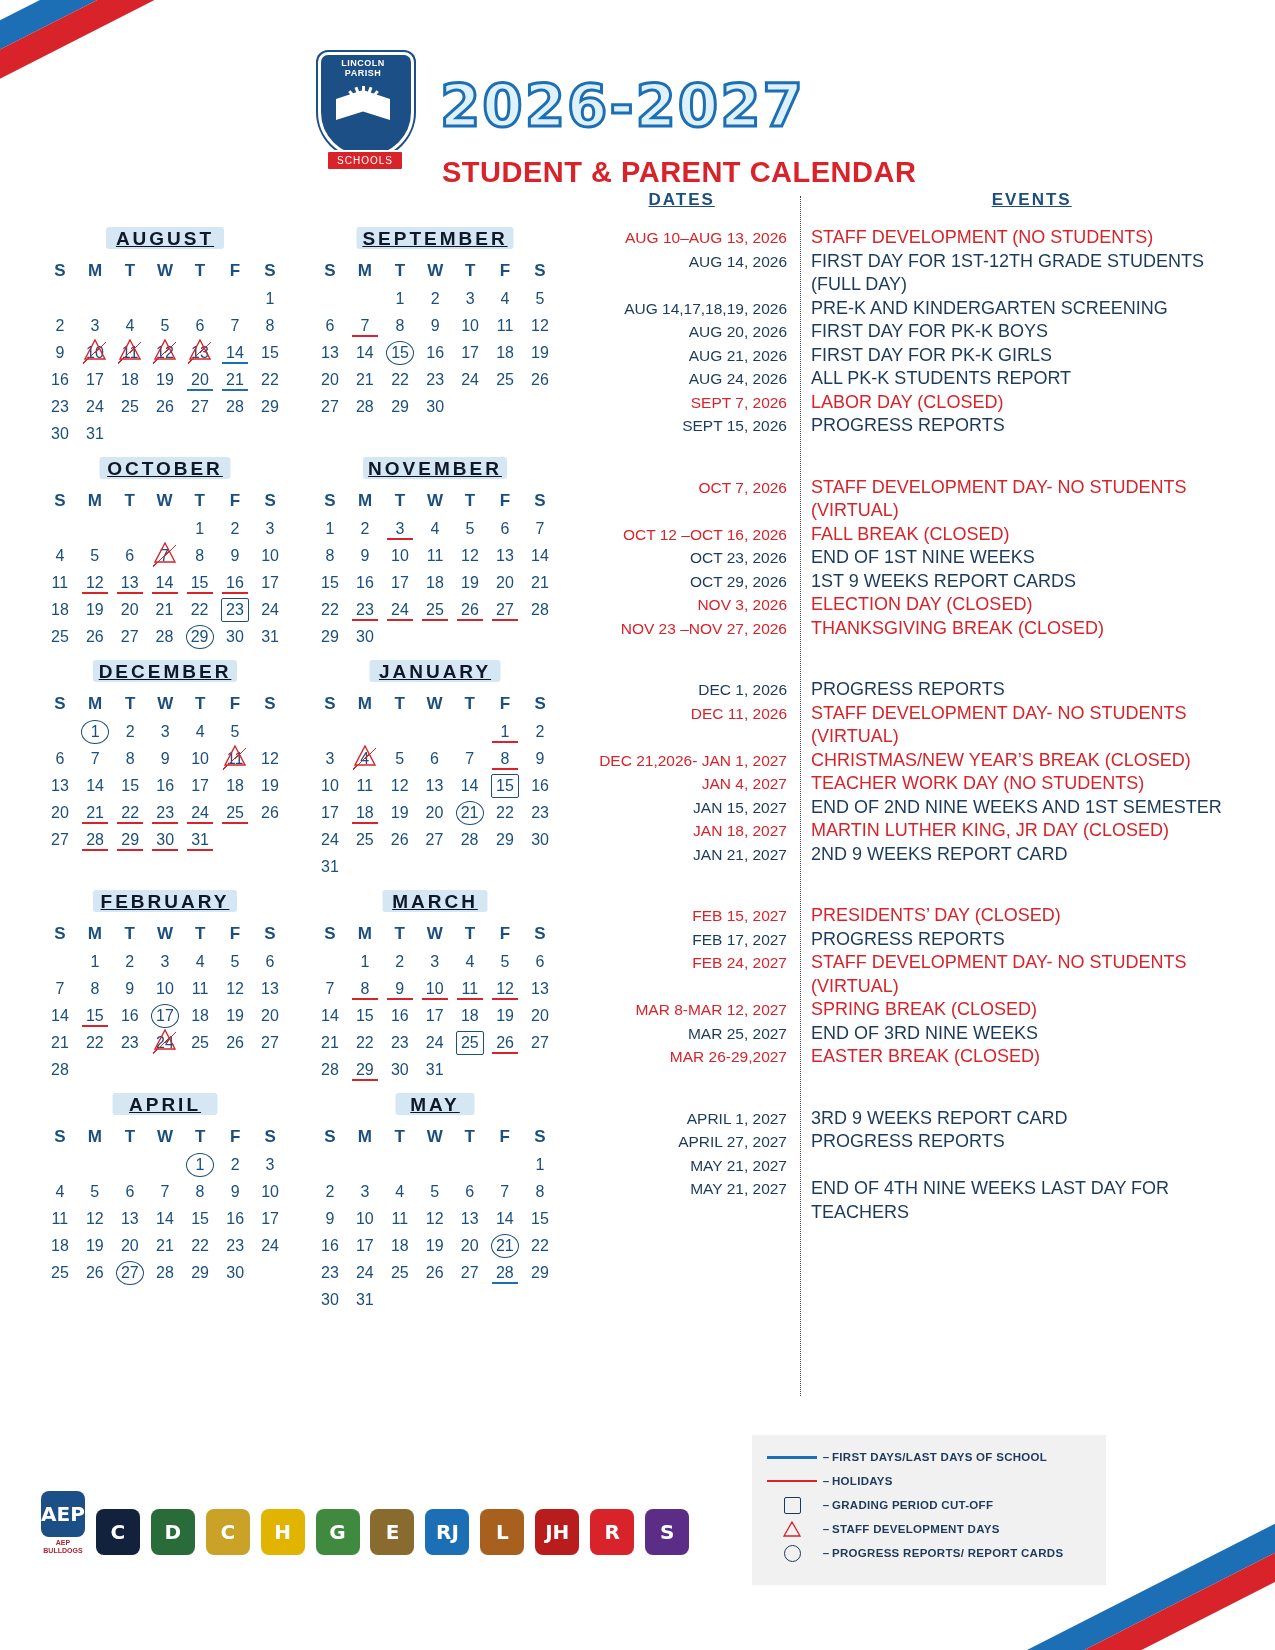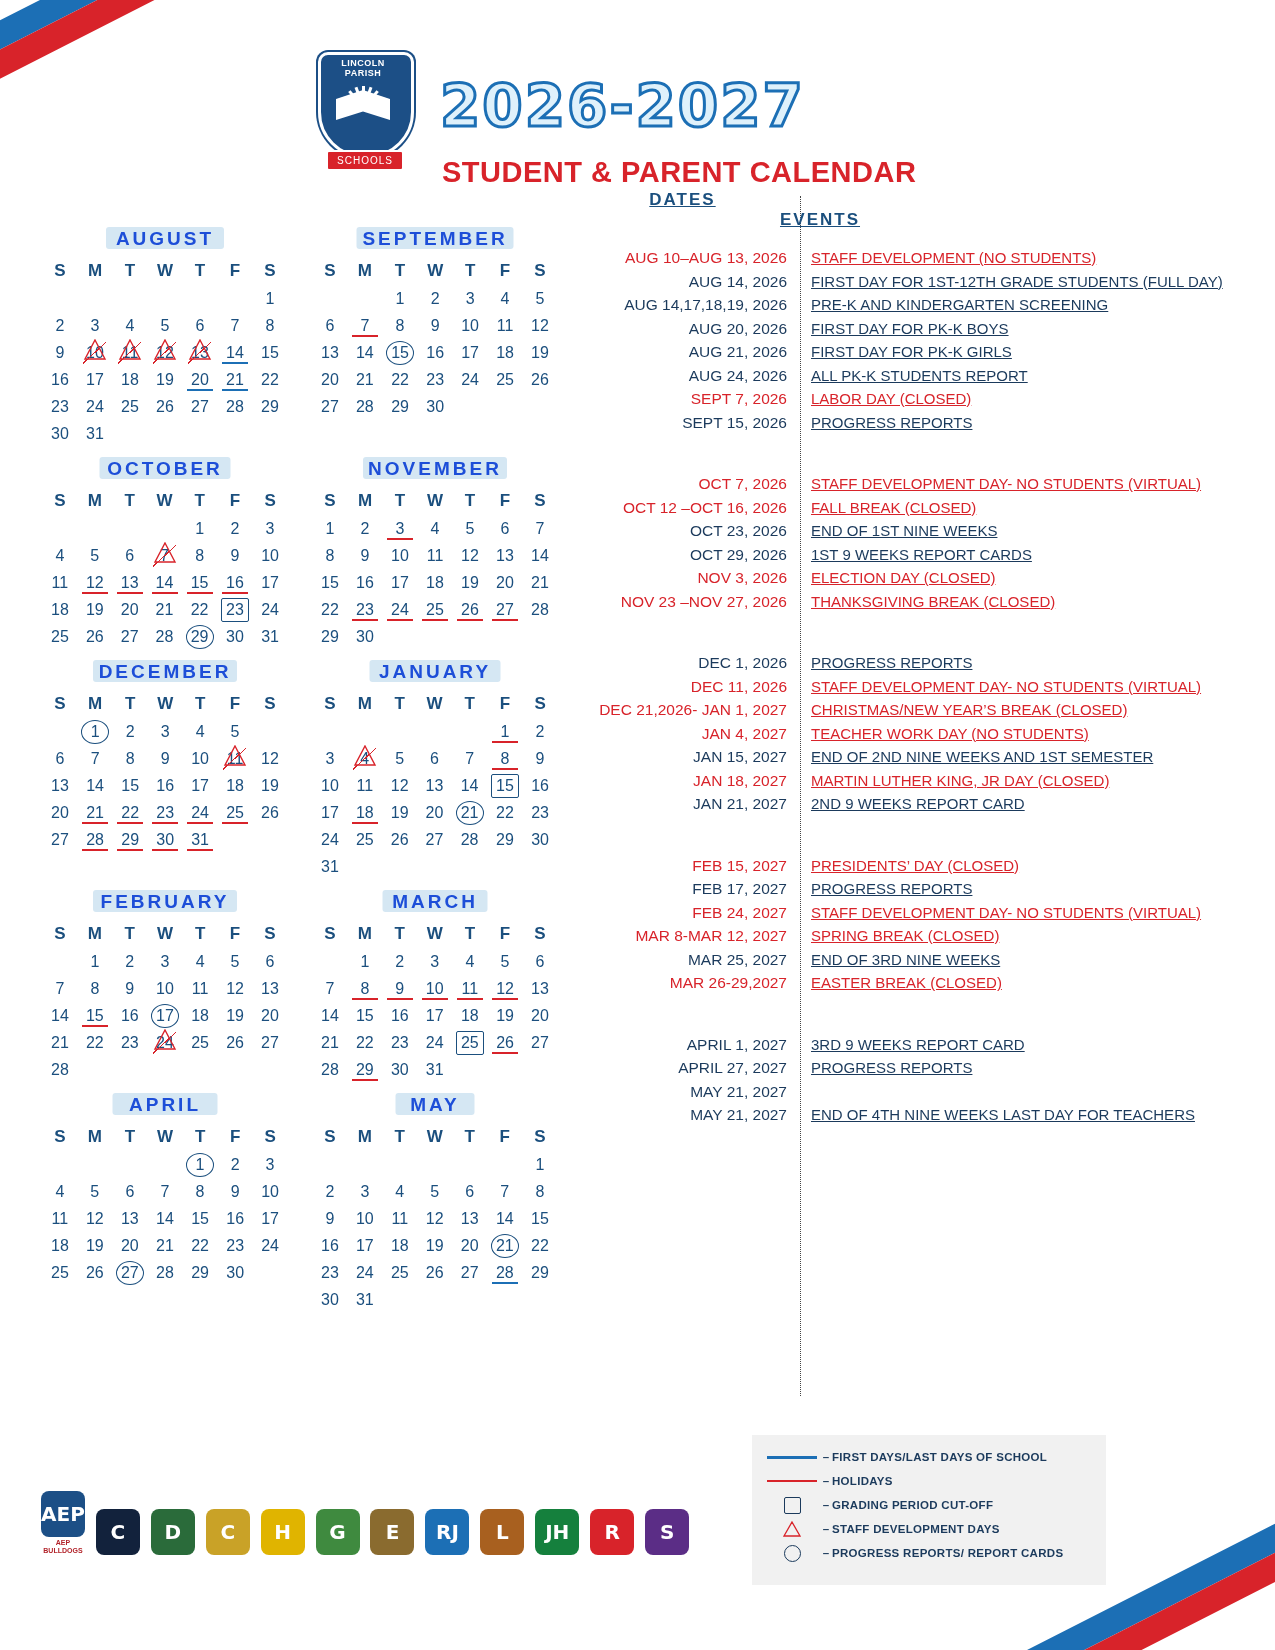--- a/index.html
+++ b/index.html
@@ -34,22 +34,22 @@
   .logo .banner{position:absolute;left:16px;top:104px;width:74px;height:17px;background:#d8232a;border-radius:3px;
       color:#fff;font-size:10px;font-weight:normal;text-align:center;line-height:17px;letter-spacing:1px;border:2px solid #fff;}
   .title-year{position:absolute;left:140px;top:34px;font-size:58px;font-weight:bold;color:#dff1fb;
       -webkit-text-stroke:3px #1c6fb5;letter-spacing:2px;font-family:"DejaVu Sans", sans-serif;}
   .title-sub{position:absolute;left:142px;top:118px;font-size:29px;font-weight:bold;color:#d8232a;letter-spacing:.5px;}
 
   
   .months{position:absolute;left:30px;top:225px;width:540px;}
   .mrow{display:flex;}
   .month{width:270px;margin-bottom:8px;}
-  .mname{text-align:center;font-size:19px;font-weight:bold;letter-spacing:3px;color:#1d4ed8;
-      position:relative;padding:3px 0 5px 0;}
+  .mname{text-align:center;font-size:19px;font-weight:bold;letter-spacing:3px;color:#0f172a;
+      position:relative;padding:3px 0 5px 0;text-decoration:underline;}
   .mname .brush{position:absolute;left:50%;transform:translateX(-50%);top:2px;height:22px;
       background:#d5e7f3;border-radius:3px;z-index:-1;}
   .cal{width:245px;margin:2px auto 0 auto;border-collapse:collapse;}
   .cal th{font-size:17px;font-weight:bold;color:#1b4f7e;width:35px;height:26px;text-align:center;}
   .cal td{font-size:16px;color:#1b4f7e;width:35px;height:25px;text-align:center;position:relative;}
   .cal td span.d{position:relative;display:inline-block;width:26px;height:22px;line-height:22px;}
   
   .u-blue span.d{box-shadow:inset 0 -2px 0 -0px #1c6fb5;}
   .u-red span.d{box-shadow:inset 0 -2px 0 -0px #d8232a;}
   .u-blue span.d, .u-red span.d{border-radius:0;}
@@ -60,29 +60,29 @@
       border-bottom:20px solid transparent;}
   .tri span.d{}
   .tri span.d::before{content:"";position:absolute;left:1px;top:0px;width:24px;height:22px;
       background:
         linear-gradient(to bottom right, transparent calc(50% - 1px), #d8232a calc(50% - 1px), #d8232a calc(50% + 0px), transparent calc(50% + 0px));
   }
   .tri svg{position:absolute;left:50%;top:0;transform:translateX(-50%);}
 
   
   .de{position:absolute;left:575px;top:190px;width:670px;}
-  .de-head{display:flex;font-size:17px;font-weight:bold;letter-spacing:2px;color:#1b4f7e;flex-direction:column;}
+  .de-head{display:flex;font-size:17px;font-weight:bold;letter-spacing:2px;color:#1b4f7e;}
   .de-head .h1{width:215px;text-align:center;text-decoration:underline;}
   .de-head .h2{width:430px;text-align:center;margin-left:30px;text-decoration:underline;}
   .divider{position:absolute;left:800px;top:196px;width:0;height:1200px;
       border-left:1.6px dotted #444;}
   .group{margin-top:16px;}
   .erow{display:flex;align-items:flex-start;margin-bottom:0px;}
   .edate{width:212px;text-align:right;font-size:15.5px;line-height:23.5px;padding-right:9px;}
-  .eevent{width:420px;margin-left:15px;font-size:15px;line-height:23.5px;text-decoration:underline;}
+  .eevent{width:420px;margin-left:15px;font-size:18px;line-height:23.5px;}
   .red{color:#d8232a;}
   .blue{color:#1b3a5c;}
   .gap{height:22px;}
 
   
   .mascots{position:absolute;left:40px;top:1455px;width:650px;height:100px;display:flex;align-items:flex-end;gap:9px;}
   .mascot{width:52px;height:76px;position:relative;display:flex;flex-direction:column;align-items:center;justify-content:flex-end;}
   .mascot .badge{width:44px;height:46px;border-radius:8px;display:flex;align-items:center;justify-content:center;
       color:#fff;font-weight:bold;font-size:20px;font-family:"DejaVu Sans", sans-serif;}
   .mascot .cap{font-size:7px;font-weight:bold;color:#b2232a;margin-top:2px;text-align:center;line-height:8px;}
@@ -986,21 +986,21 @@
     <div class="mascot">
       <div class="badge" style="background: rgb(138, 107, 47);">E</div>
     </div>
     <div class="mascot">
       <div class="badge" style="background: rgb(28, 111, 181);">RJ</div>
     </div>
     <div class="mascot">
       <div class="badge" style="background: rgb(168, 96, 31);">L</div>
     </div>
     <div class="mascot">
-      <div class="badge" style="background: #15803d;">JH</div>
+      <div class="badge" style="background: #b91c1c;">JH</div>
     </div>
     <div class="mascot">
       <div class="badge" style="background: rgb(216, 35, 42);">R</div>
     </div>
     <div class="mascot">
       <div class="badge" style="background: rgb(91, 45, 134);">S</div>
     </div>
   </div>
 
 <div class="legend" id="legend">

